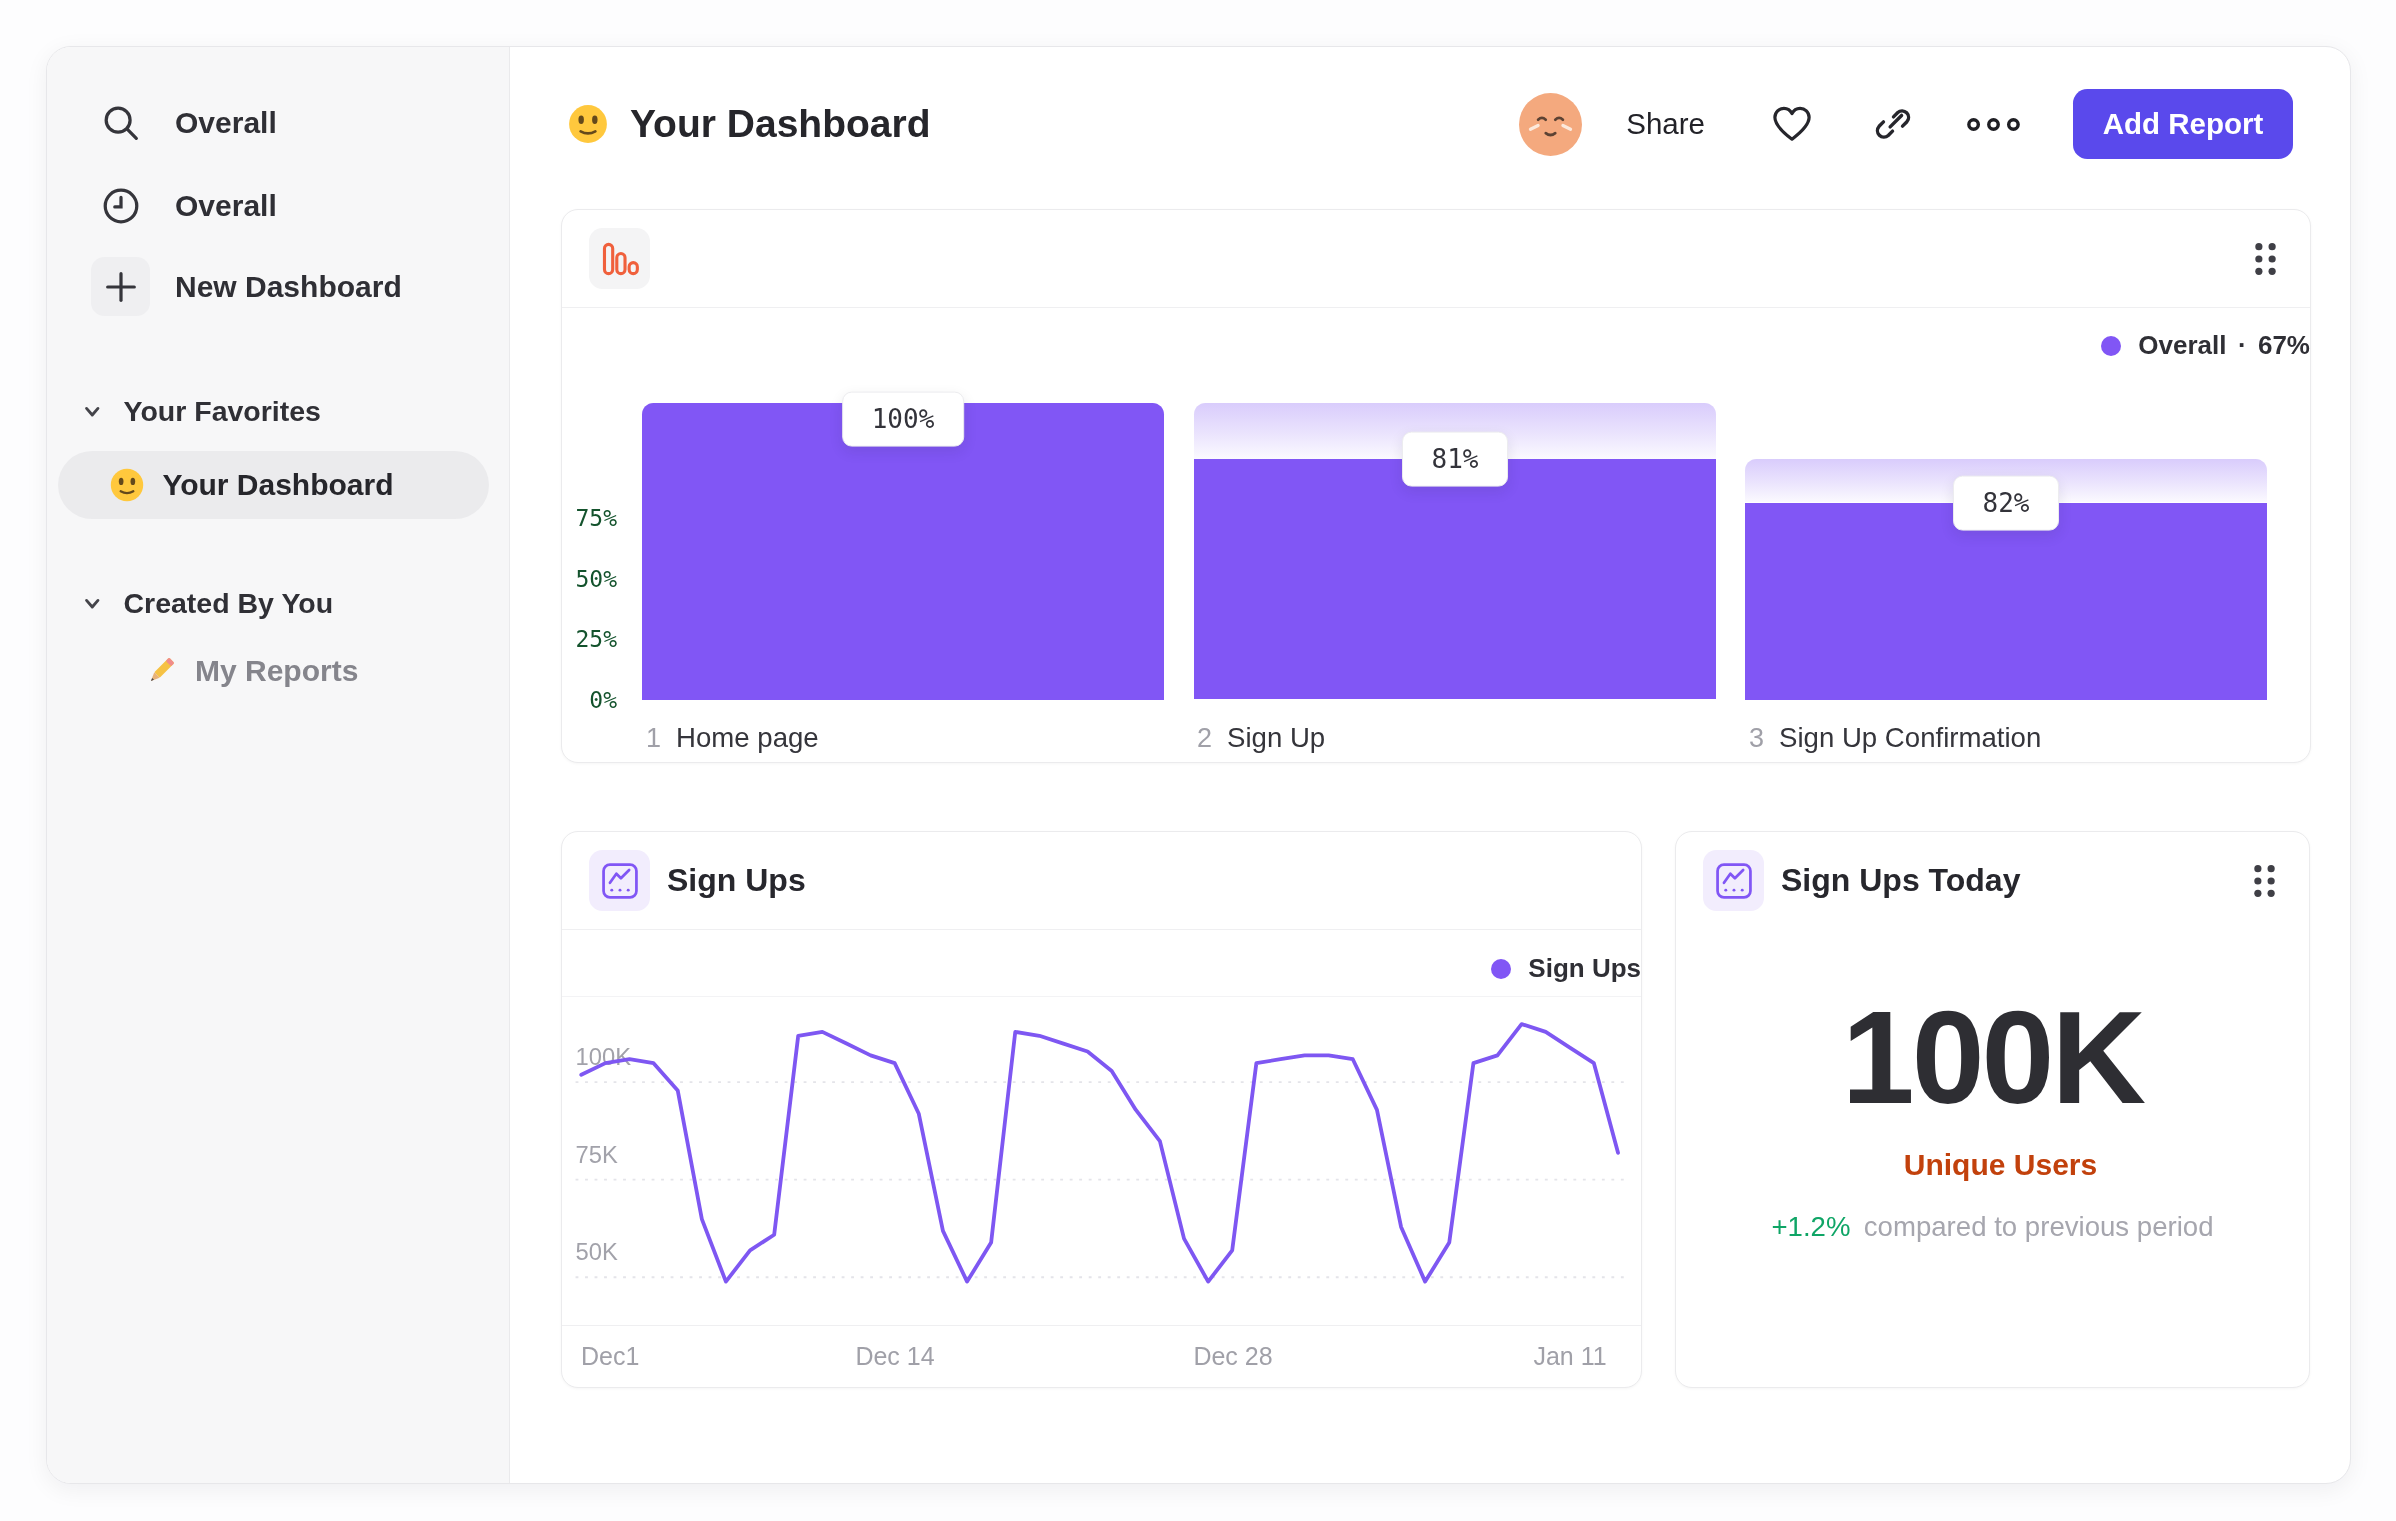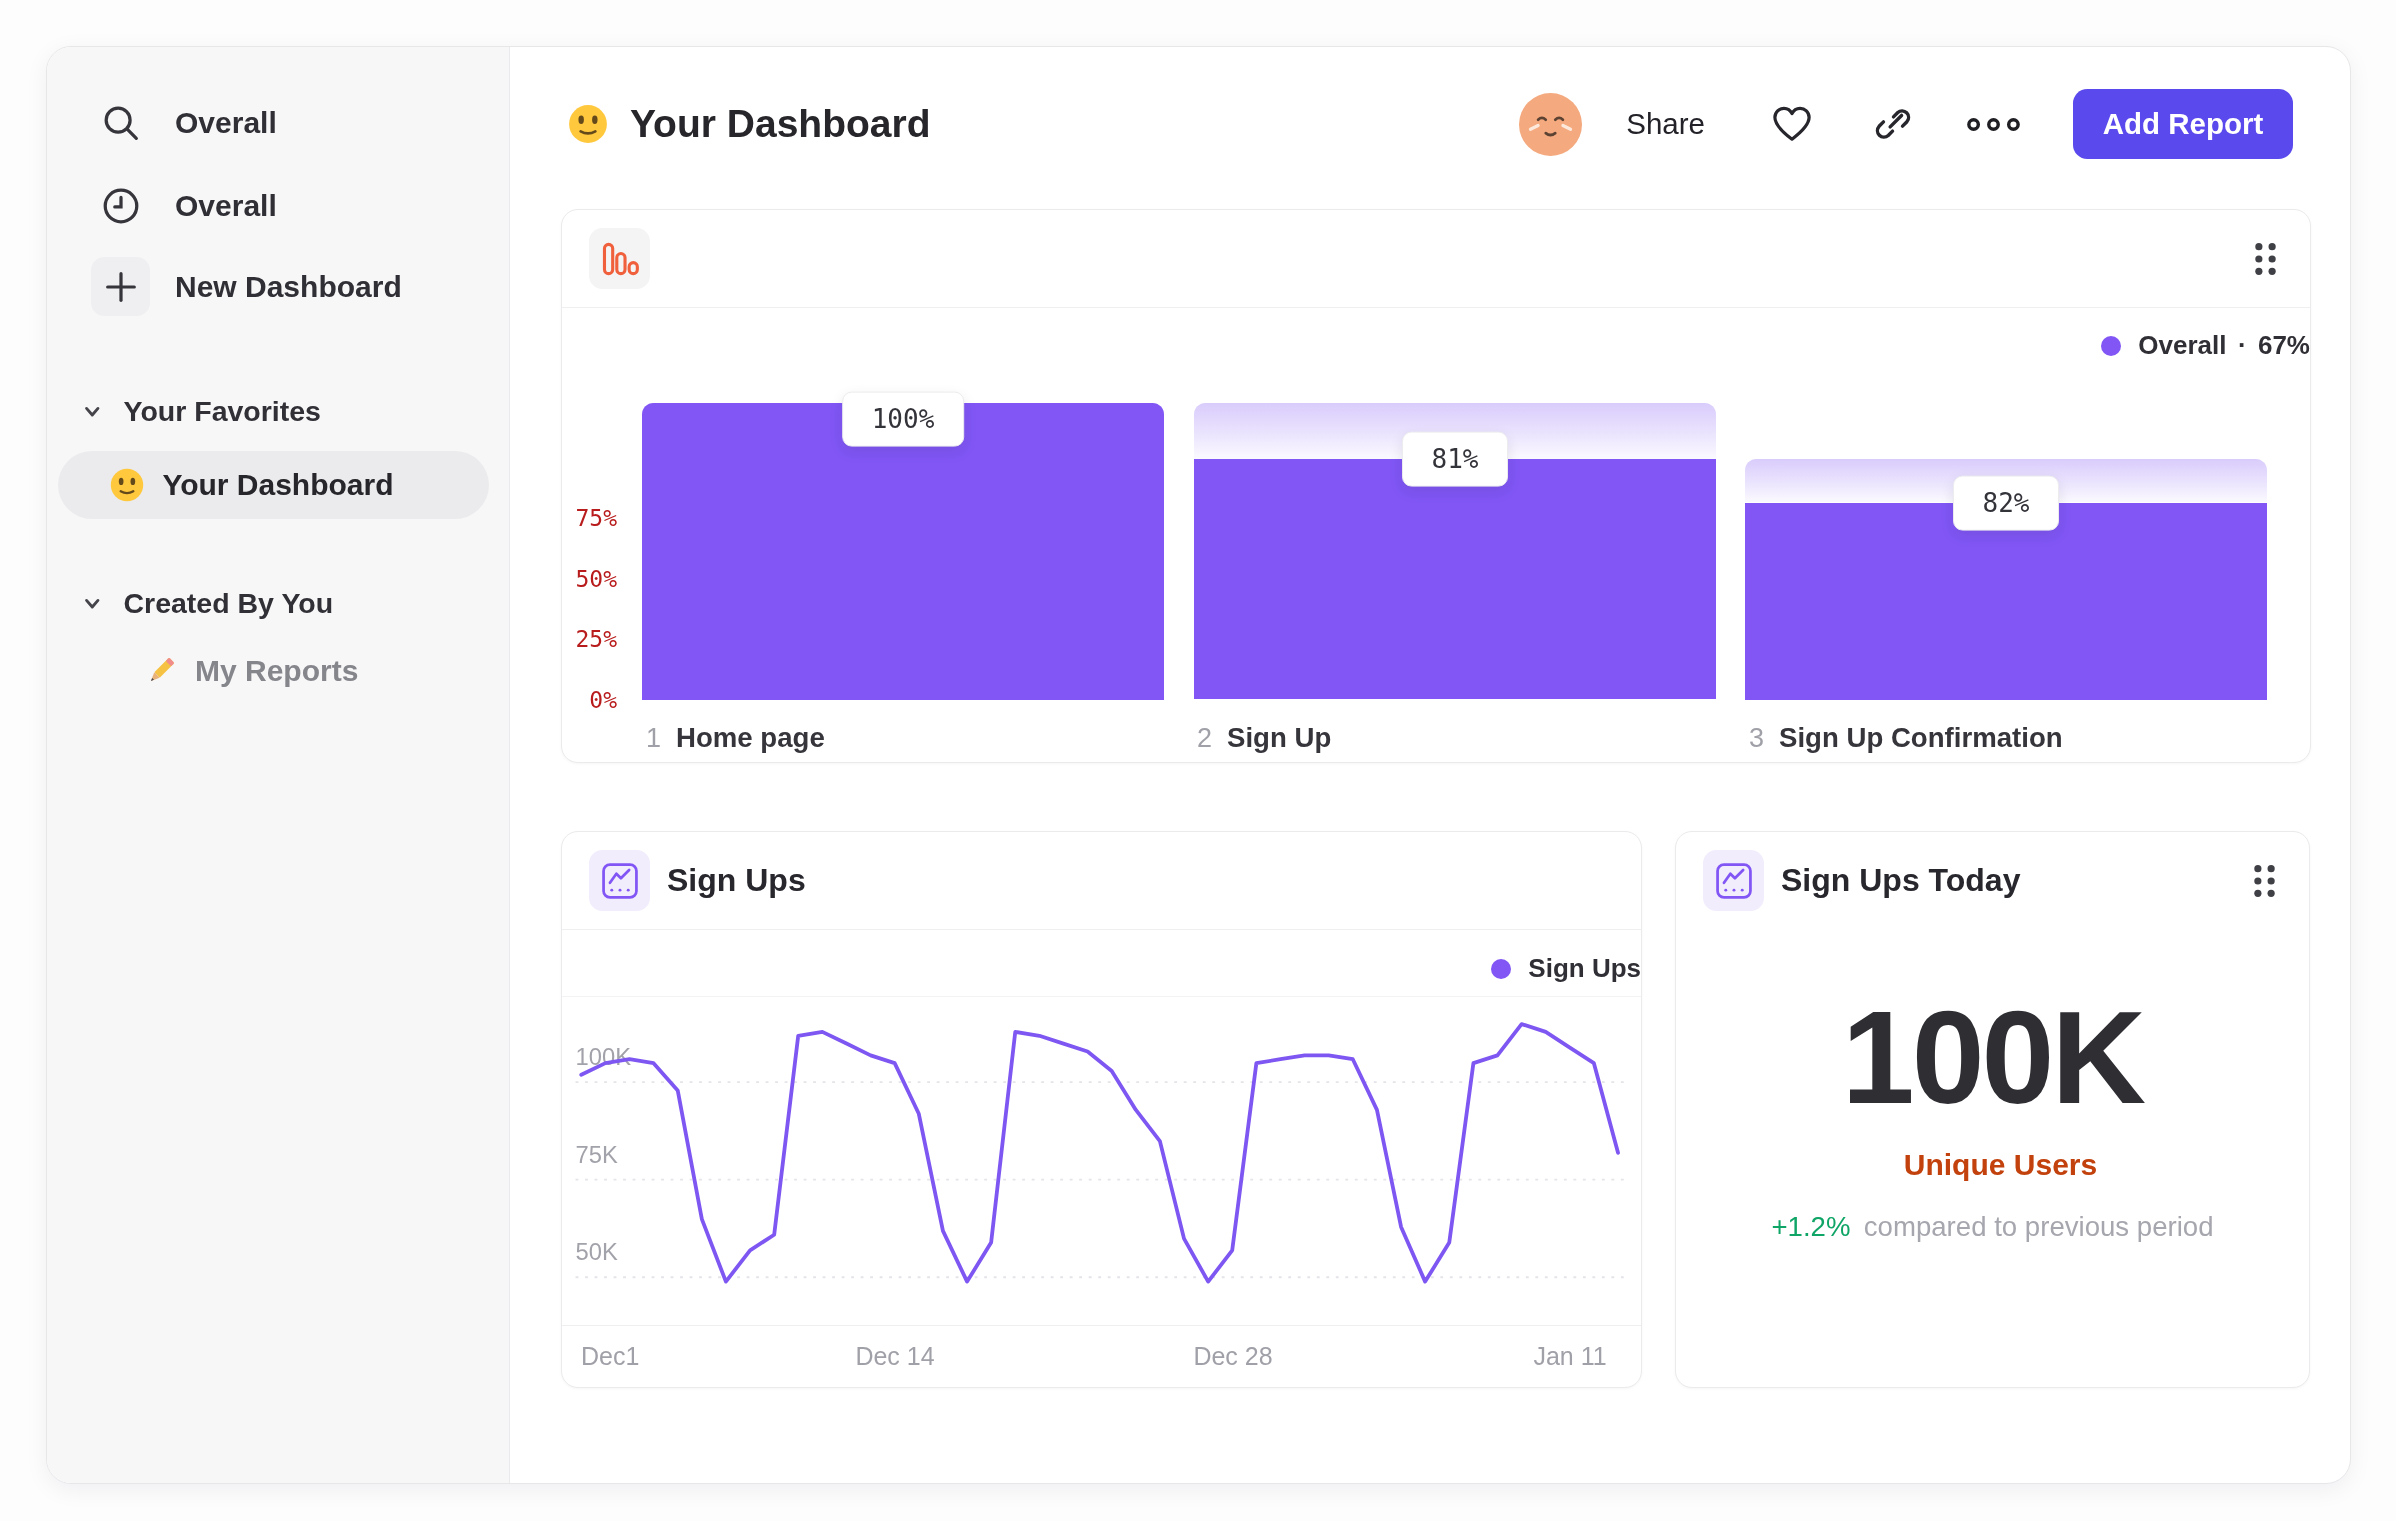--- a/index.html
+++ b/index.html
@@ -73,38 +73,38 @@
   .card-title { position:absolute; left:105px; top:0; height:97px; display:flex; align-items:center; font-size:32px; font-weight:700; color:#27272D; }
   .drag { position:absolute; right:32px; top:31px; cursor:grab; }
   .hdiv { position:absolute; left:0; width:100%; height:1px; background:#EFEFF1; }
 
   .legend { position:absolute; width:100%; display:flex; align-items:center; justify-content:flex-end; gap:17px; }
   .legend-dot { width:20px; height:20px; border-radius:50%; background:#8156F5; }
   .legend-text { font-size:26px; font-weight:600; color:#2F2F35; display:flex; gap:11.4px; align-items:center; }
 
   
   .mono { font-family:"DejaVu Sans Mono", monospace; }
-  .ytick { position:absolute; width:55px; text-align:right; font-size:23px; color:#b91c1c; transform:translateY(-50%); }
+  .ytick { position:absolute; width:55px; text-align:right; font-size:23px; color:#14532d; transform:translateY(-50%); }
   #funnel-bars { position:absolute; left:80px; top:193px; width:1625px; height:297px; }
   .bar-solid { position:absolute; background:#8156F5; }
   .bar-solid.rounded { border-radius:11.4px 11.4px 0 0; }
   .bar-grad {
     position:absolute; border-radius:11.4px 11.4px 0 0;
     background:linear-gradient(180deg, rgba(129,86,245,.30) 0%, rgba(129,86,245,.16) 55%, rgba(129,86,245,.03) 100%);
   }
   .tooltip {
     position:absolute; transform:translate(-50%,-50%);
     background:#fff; border:1px solid #ECECEF; border-radius:9.5px;
     box-shadow:0 4.8px 13.3px rgba(30,30,50,.10);
     padding:11.4px 28.5px; font-size:26px; color:#33333A;
     white-space:nowrap;
   }
   .step-label { position:absolute; top:512px; display:flex; gap:15px; align-items:baseline; }
   .step-idx { font-size:27px; color:#A0A0A8; }
-  .step-name { font-size:27.6px; font-weight:700; color:#35353B; }
+  .step-name { font-size:27.6px; font-weight:400; color:#35353B; }
 
   
   #line-xlabels span { position:absolute; font-size:25px; color:#A0A0A8; transform:translateX(-50%); white-space:nowrap; }
   #line-xlabels span.first { transform:none; }
 
   
   .metric-value { position:absolute; left:0; top:150px; width:100%; text-align:center; font-size:131px; font-weight:800; letter-spacing:-2.9px; color:#2E2E33; }
   .metric-label { position:absolute; left:8px; top:316px; width:100%; text-align:center; font-size:30px; font-weight:600; color:#c2410c; }
   .metric-delta-row { position:absolute; left:0; top:379px; width:100%; text-align:center; font-size:27.6px; }
   .delta { color:#0FA566; font-weight:400; margin-right:13.3px; }

